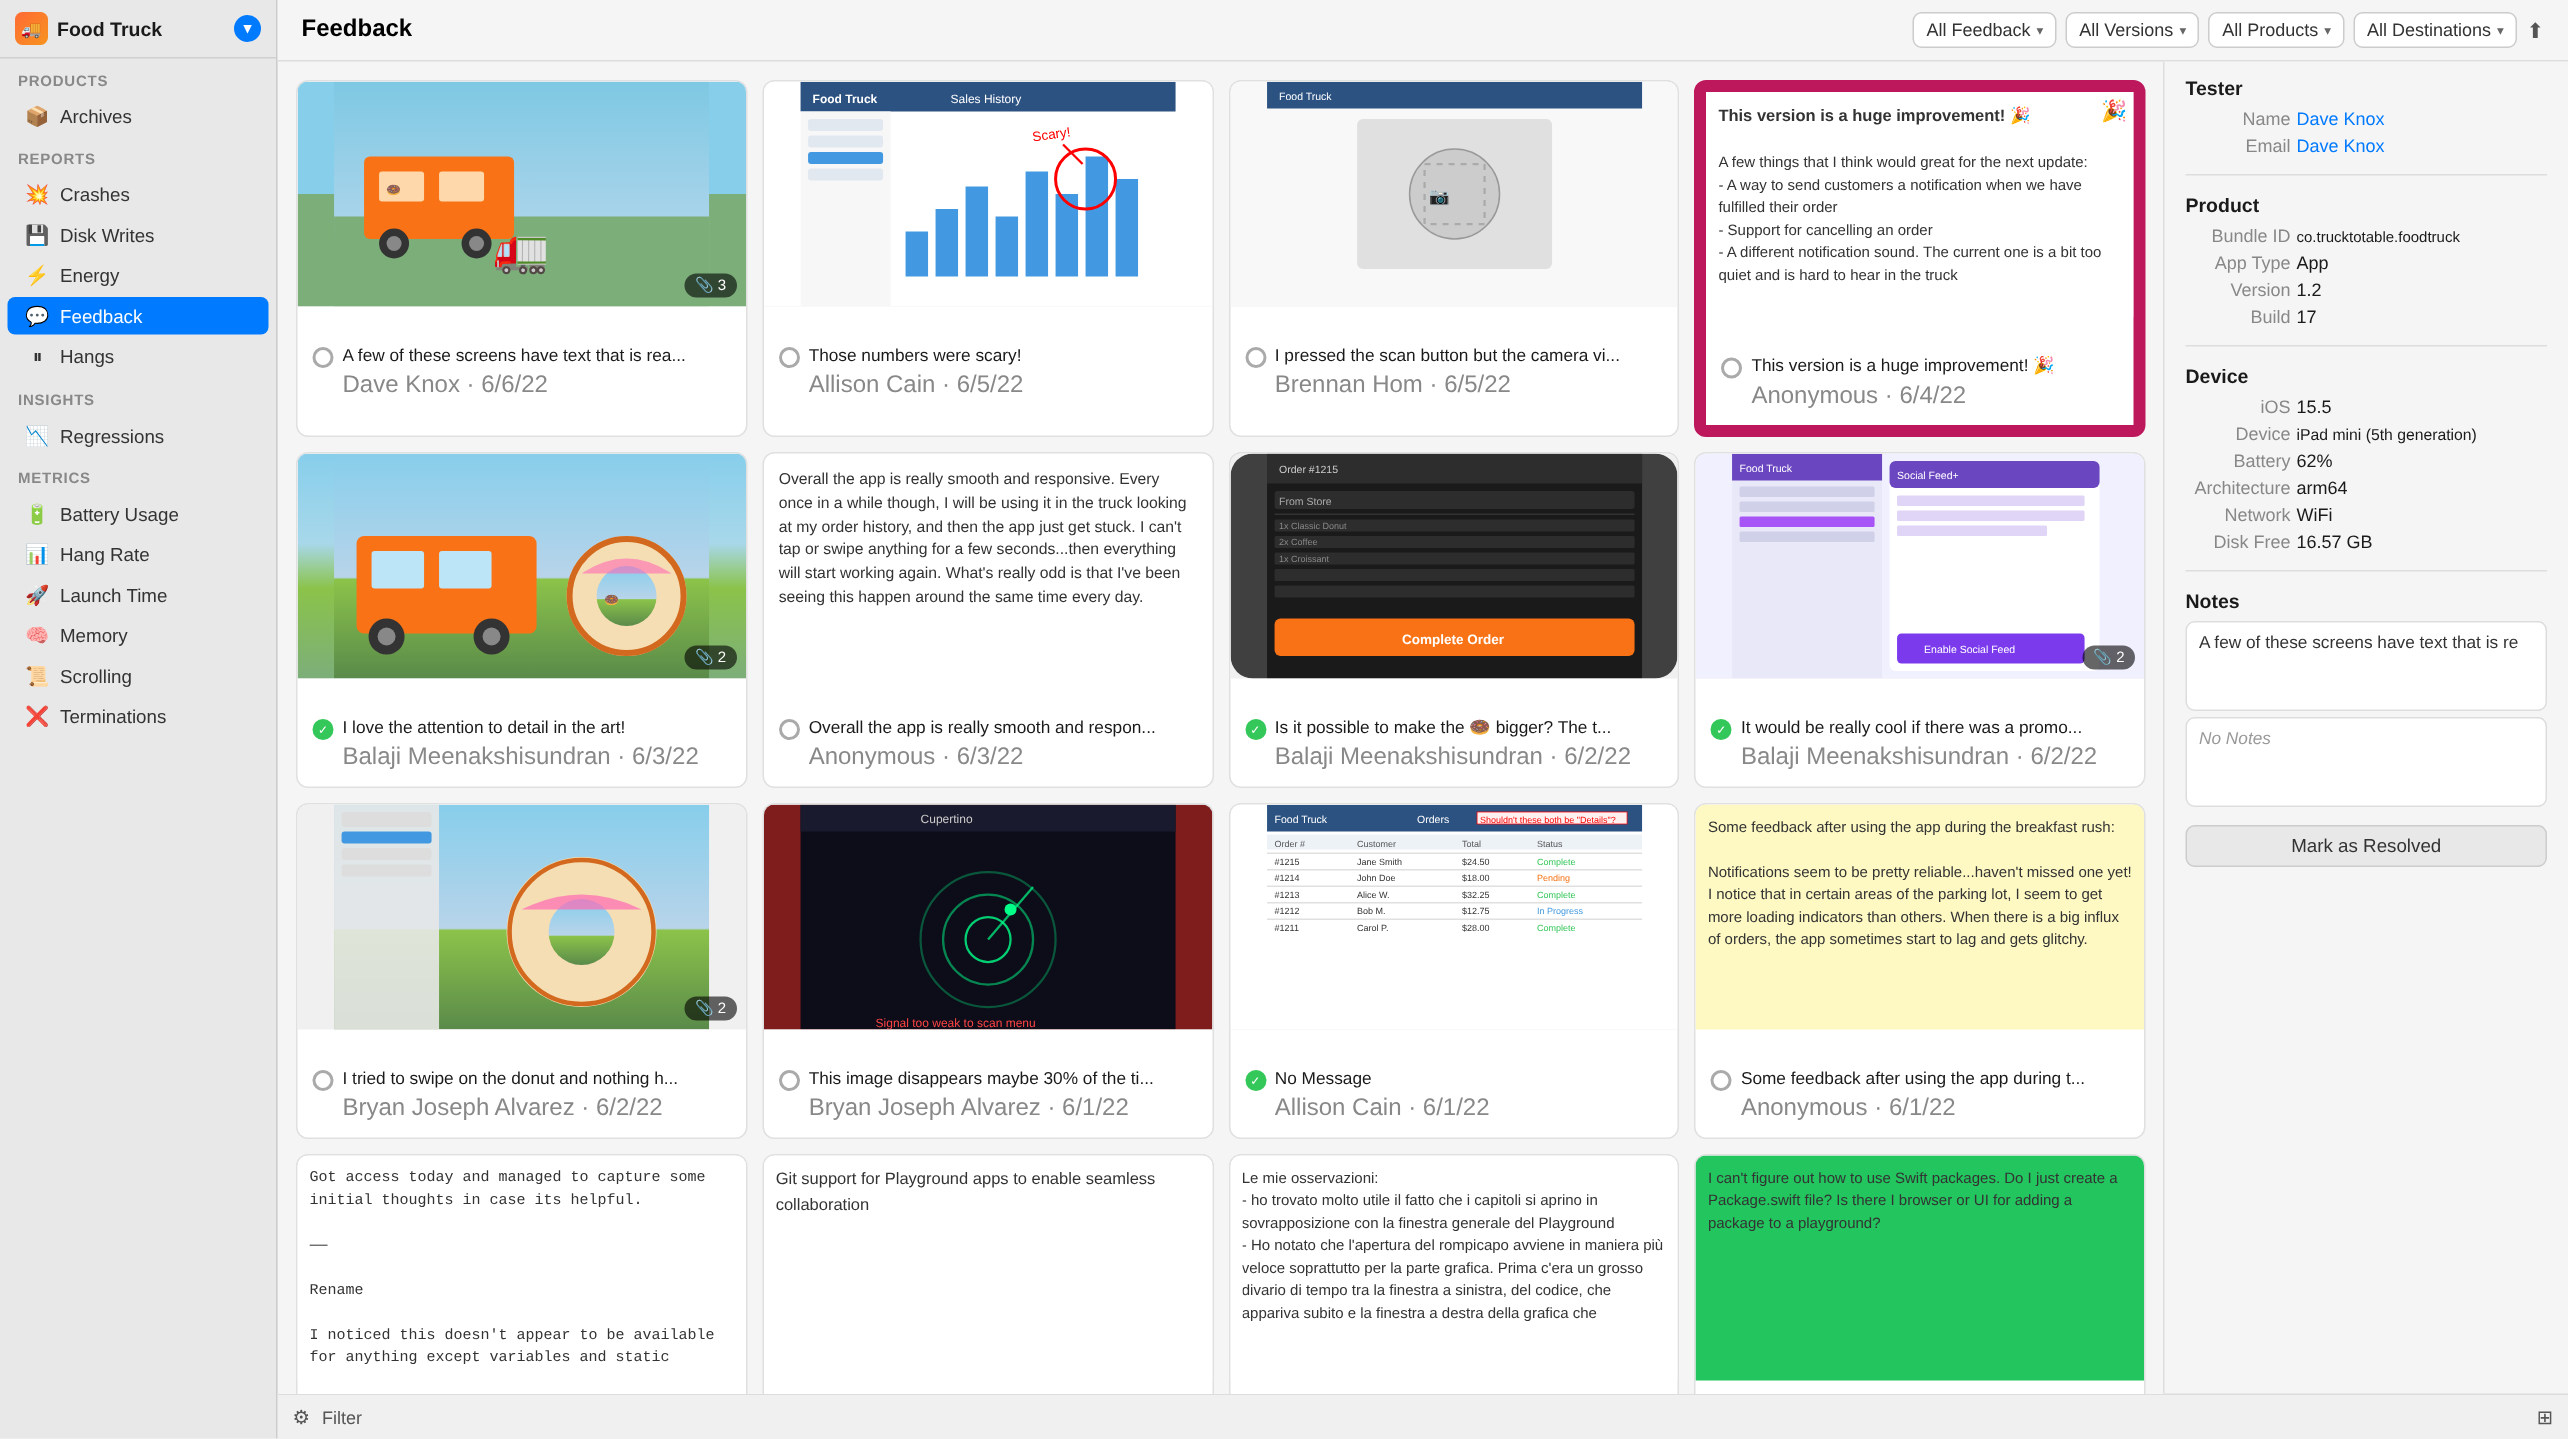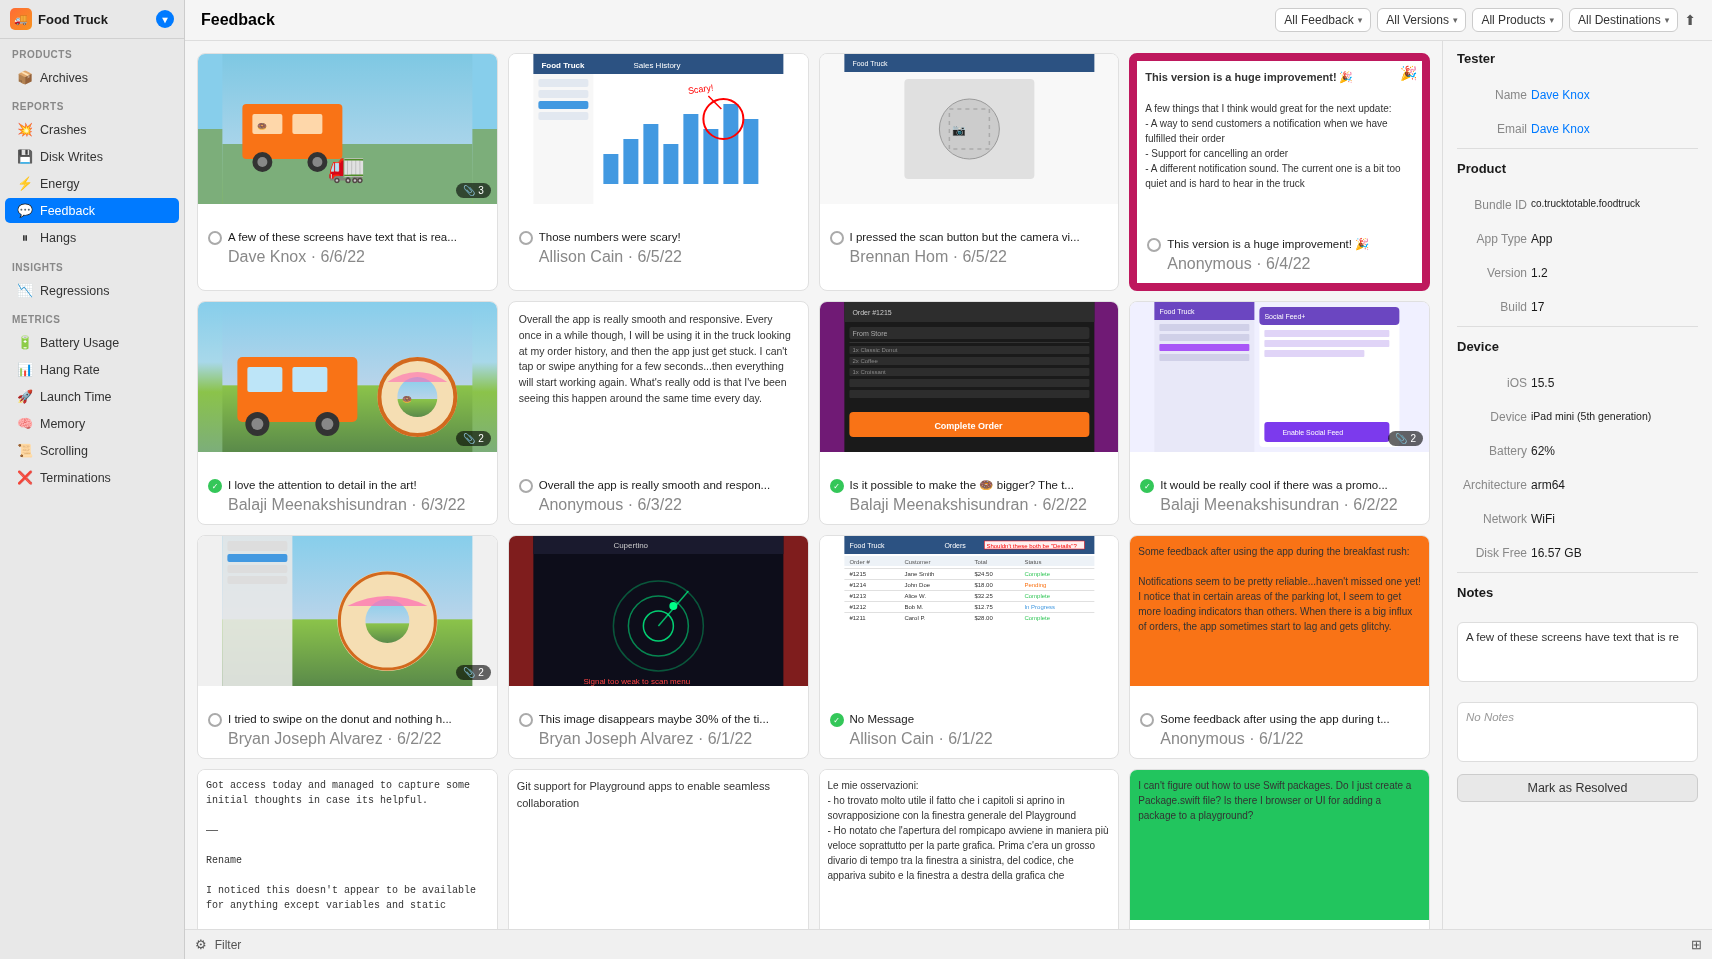--- a/index.html
+++ b/index.html
@@ -164,23 +164,23 @@
       width: 270px;
       background: #f5f5f5;
       border-left: 1px solid #ddd;
       overflow-y: auto;
       flex-shrink: 0;
       padding: 10px 14px;
       display: flex;
       flex-direction: column;
       gap: 12px;
     }
-    .panel-section { display: flex; flex-direction: column; gap: 20px; }
+    .panel-section { display: flex; flex-direction: column; gap: 4px; }
     .panel-section-title { font-size: 13px; font-weight: 700; color: #1a1a1a; margin-bottom: 2px; }
-    .panel-row { display: flex; align-items: flex-start; gap: 4px; font-size: 12px; }
+    .panel-row { display: flex; align-items: flex-end; gap: 4px; font-size: 12px; }
     .panel-label { color: #888; min-width: 70px; text-align: right; }
     .panel-value { color: #1a1a1a; font-weight: 400; }
     .panel-link { color: #007aff; cursor: pointer; }
 
     .panel-divider { height: 1px; background: #ddd; }
 
     .notes-area {
       background: white; border: 1px solid #ddd; border-radius: 6px;
       min-height: 60px; padding: 8px; font-size: 11.5px; color: #999;
       font-style: italic;
@@ -499,21 +499,21 @@
               <span class="card-title">Overall the app is really smooth and respon...</span>
             </div>
             <div class="card-meta">
               <span>Anonymous</span> · <span>6/3/22</span>
             </div>
           </div>
         </div>
 
         <div class="feedback-card">
           <div class="card-image-area">
-            <div class="screenshot-placeholder" style="background:#701a75;">
+            <div class="screenshot-placeholder" style="background:#404040;border-radius:15px;">
               <svg width="100%" height="100%" viewBox="0 0 250 150">
                 <rect width="250" height="150" fill="#1a1a1a"></rect>
                 <rect width="250" height="20" fill="#2d2d2d"></rect>
                 <text x="8" y="13" font-size="7" fill="#ccc">Order #1215</text>
                 <rect x="5" y="25" width="240" height="12" fill="#2d2d2d" rx="2"></rect>
                 <text x="8" y="34" font-size="7" fill="#aaa">From Store</text>
                 <rect x="5" y="40" width="240" height="1" fill="#333"></rect>
                 <rect x="5" y="44" width="240" height="8" fill="#2d2d2d" rx="1"></rect>
                 <rect x="5" y="55" width="240" height="8" fill="#2d2d2d" rx="1"></rect>
                 <rect x="5" y="66" width="240" height="8" fill="#2d2d2d" rx="1"></rect>
@@ -694,21 +694,21 @@
               <div class="status-circle resolved" style="font-size: 8px; color: white; display: flex; align-items: center; justify-content: center; background: rgb(52, 199, 89); border-color: rgb(52, 199, 89);">✓</div>
               <span class="card-title">No Message</span>
             </div>
             <div class="card-meta">
               <span>Allison Cain</span> · <span>6/1/22</span>
             </div>
           </div>
         </div>
 
         <div class="feedback-card">
-          <div class="card-image-area" style="background:#f97316; padding:8px; overflow:hidden;">
+          <div class="card-image-area" style="background:#fef9c3; padding:8px; overflow:hidden;">
             <div style="font-size:10px; color:#333; line-height:1.5; overflow:hidden; height:134px;">
               Some feedback after using the app during the breakfast rush:<br><br>
               Notifications seem to be pretty reliable...haven't missed one yet! I notice that in certain areas of the parking lot, I seem to get more loading indicators than others. When there is a big influx of orders, the app sometimes start to lag and gets glitchy.
             </div>
           </div>
           <div class="card-body">
             <div class="card-status-row">
               <div class="status-circle unresolved"></div>
               <span class="card-title">Some feedback after using the app during t...</span>
             </div>

